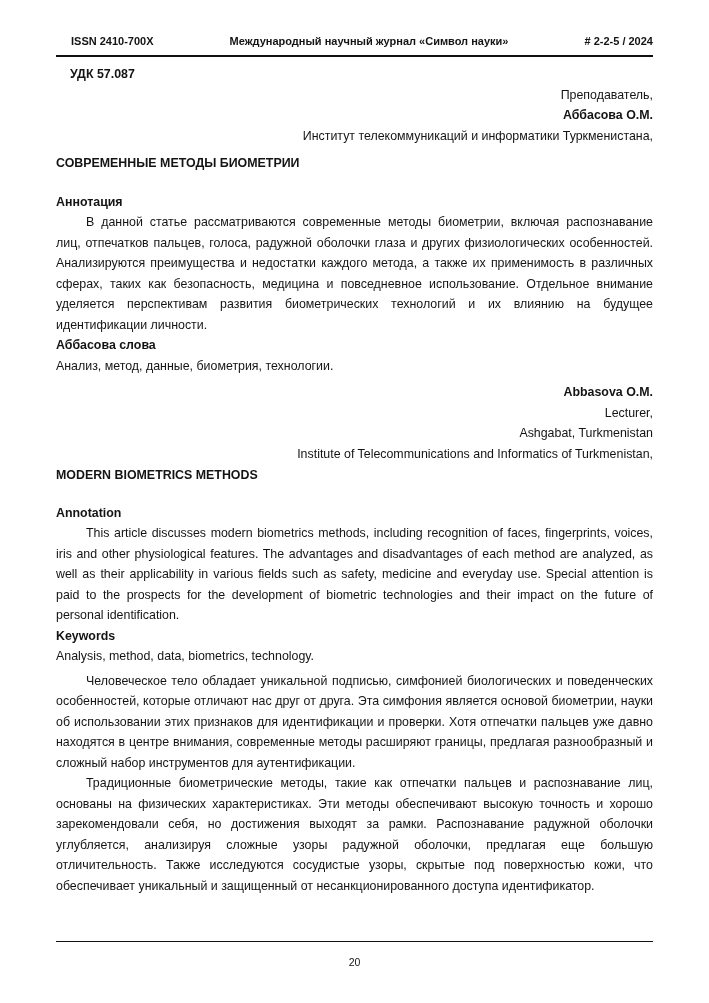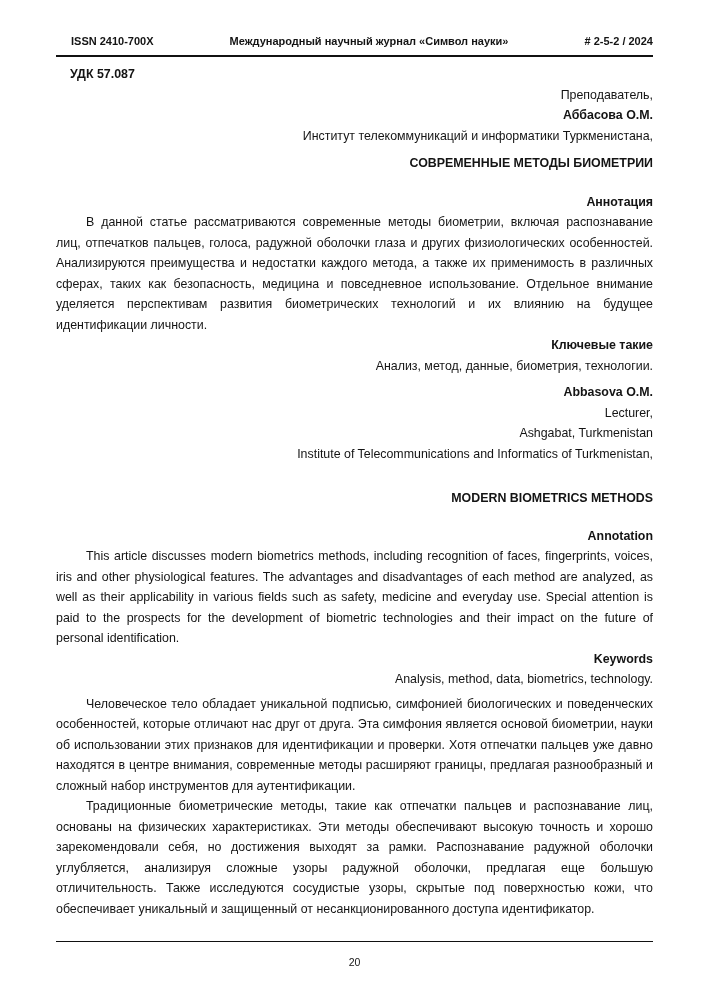--- a/index.html
+++ b/index.html
@@ -31,30 +31,30 @@
     border-bottom: 2.5px solid #111;
     font-size: 11px;
     font-weight: bold;
     line-height: 13px;
   }
   .jheader .issn { padding-left: 15px; }
   
   .txt { font-size: 12.4px; line-height: 20.5px; }
   .bold { font-weight: bold; }
   .right { text-align: right; }
-  .center { text-align: right; }
+  .center { text-align: left; }
   .justify { text-align: justify; text-indent: 30px; }
   .udc {
     margin-top: 7px;
     padding-left: 14px;
   }
   .title-ru { margin-top: 7px; }
   .heading-annot-ru { margin-top: 18px; }
   .author-en { margin-top: 6px; }
-  .title-en { margin-top: 24px; }
+  .title-en { margin-top: 1px; }
   .heading-annot-en { margin-top: 17px; }
   .body-para-1 { margin-top: 4px; }
   p, h1, h2, .line { margin: 0; }
   h1, h2 { font-size: 12.4px; }
   
   .pfooter {
     position: absolute;
     left: 56px;
     right: 56px;
     top: 941px;
@@ -65,37 +65,37 @@
   }
 </style>
 </head>
 <body>
 
 <div class="page">
 
   <div class="jheader">
     <span class="issn">ISSN 2410-700X</span>
     <span class="journal">Международный научный журнал «Символ науки»</span>
-    <span class="issue"># 2-5-2 / 2024</span>
+    <span class="issue"># 2-2-5 / 2024</span>
   </div>
 
   <div class="txt bold udc">УДК 57.087</div>
 
   <div class="txt right">
     <div class="line">Преподаватель,</div>
     <div class="line bold">Аббасова О.М.</div>
     <div class="line">Институт телекоммуникаций и информатики Туркменистана,</div>
   </div>
 
   <h1 class="txt bold center title-ru">СОВРЕМЕННЫЕ МЕТОДЫ БИОМЕТРИИ</h1>
 
   <h2 class="txt bold center heading-annot-ru">Аннотация</h2>
   <p class="txt justify">В данной статье рассматриваются современные методы биометрии, включая распознавание лиц, отпечатков пальцев, голоса, радужной оболочки глаза и других физиологических особенностей. Анализируются преимущества и недостатки каждого метода, а также их применимость в различных сферах, таких как безопасность, медицина и повседневное использование. Отдельное внимание уделяется перспективам развития биометрических технологий и их влиянию на будущее идентификации личности.</p>
 
-  <h2 class="txt bold center">Ключевые такие</h2>
+  <h2 class="txt bold center">Аббасова слова</h2>
   <p class="txt center">Анализ, метод, данные, биометрия, технологии.</p>
 
   <div class="txt right author-en">
     <div class="line bold">Abbasova O.M.</div>
     <div class="line">Lecturer,</div>
     <div class="line">Ashgabat, Turkmenistan</div>
     <div class="line">Institute of Telecommunications and Informatics of Turkmenistan,</div>
   </div>
 
   <h1 class="txt bold center title-en">MODERN BIOMETRICS METHODS</h1>

